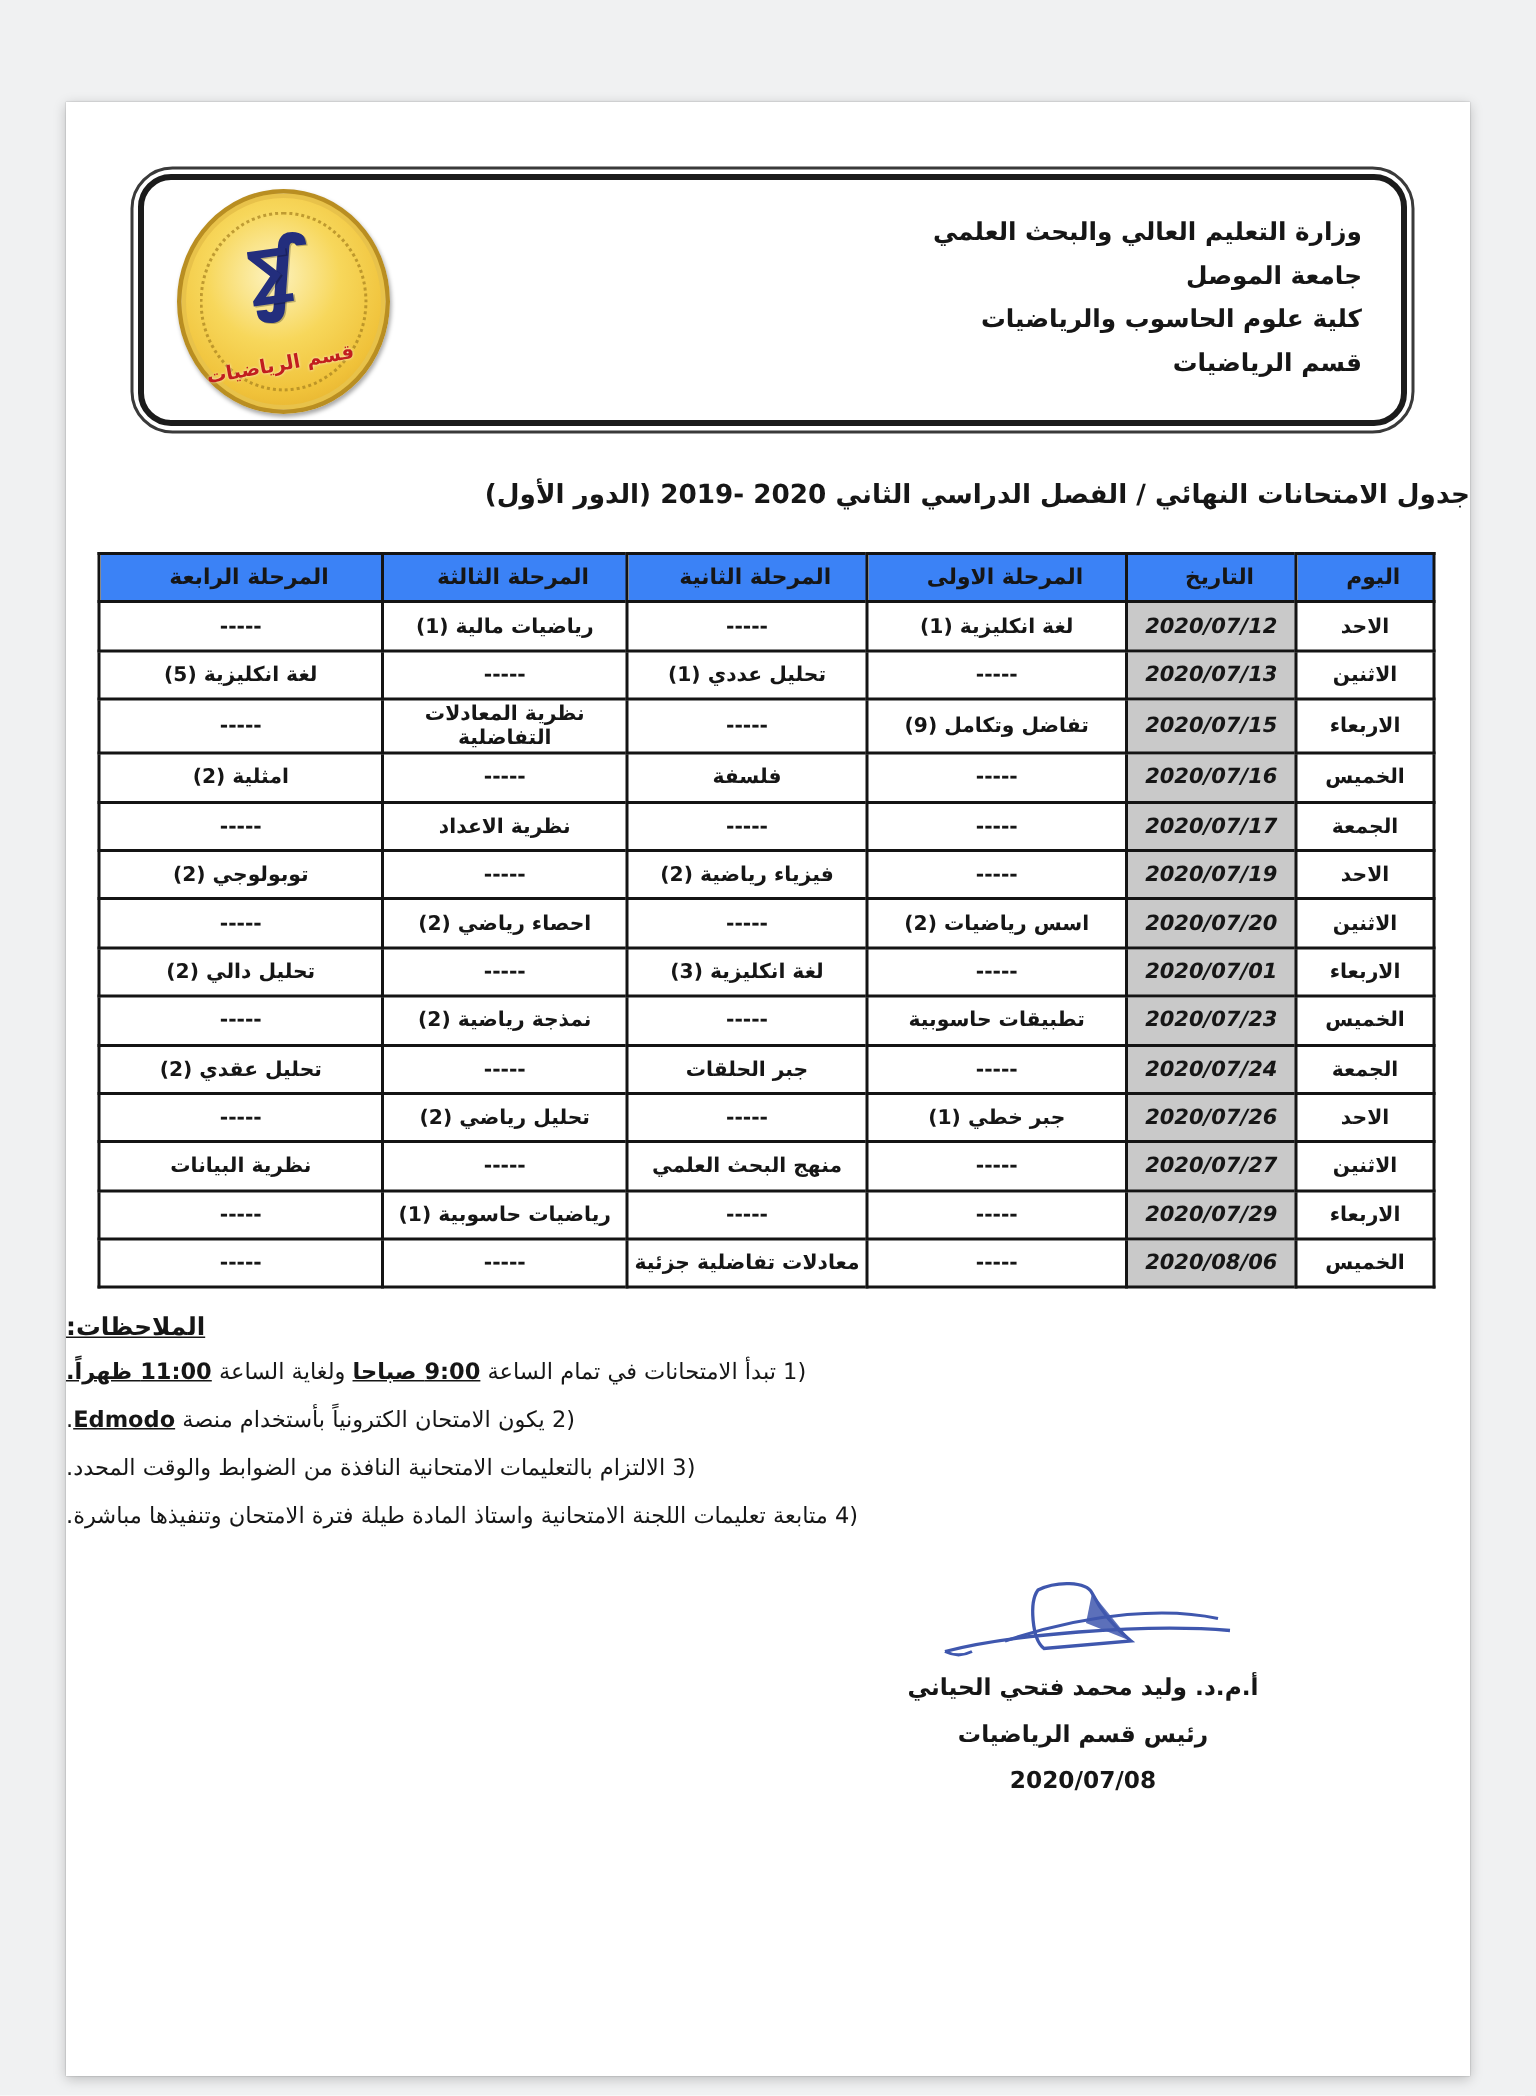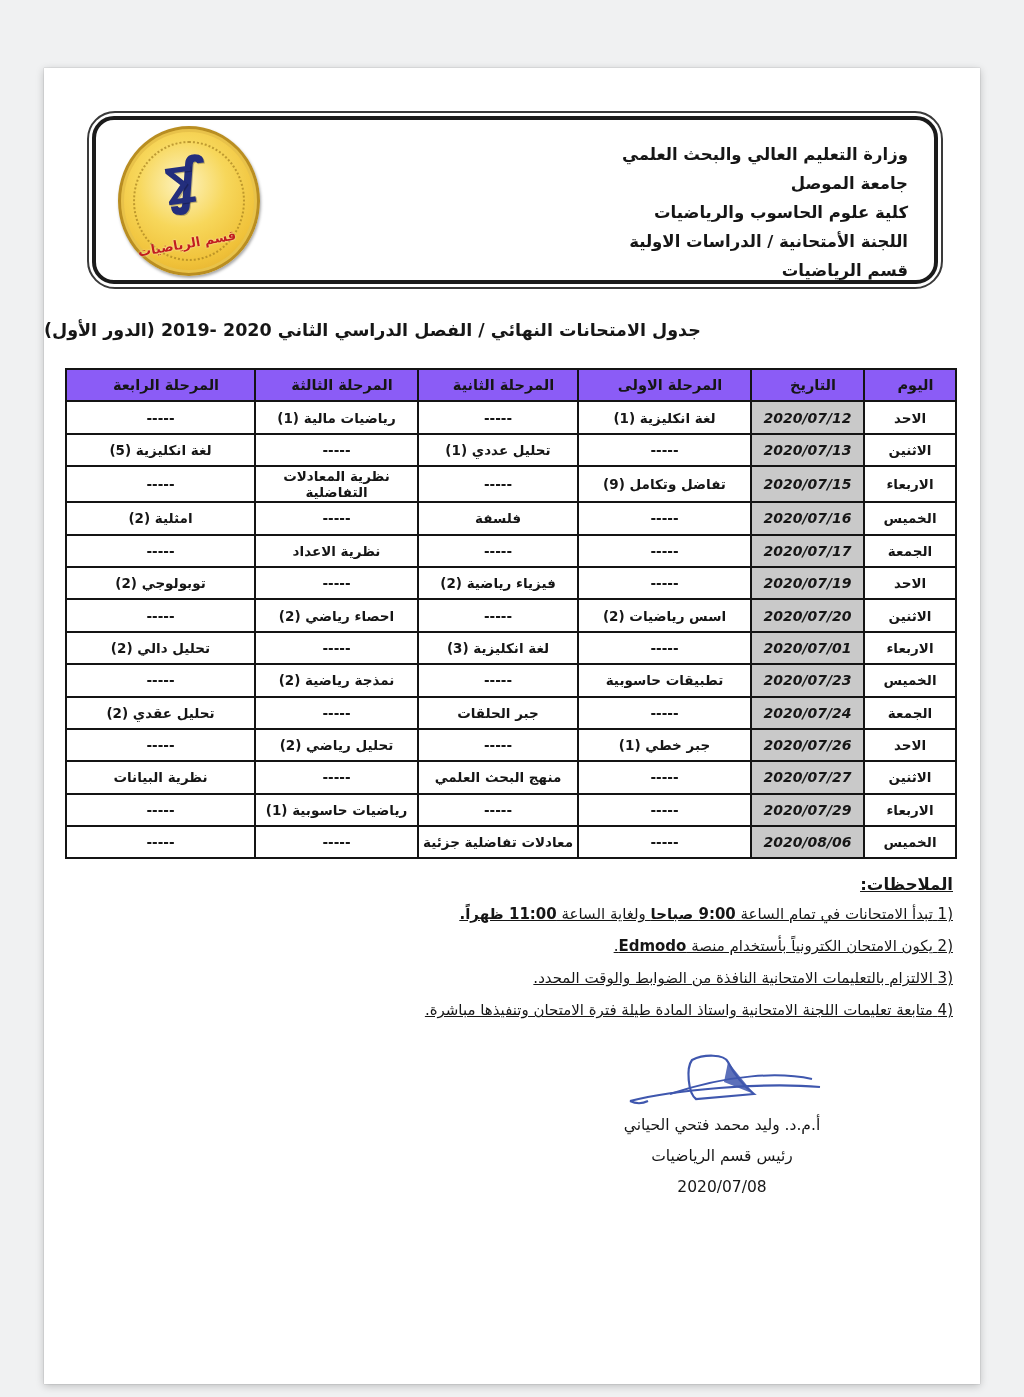--- a/index.html
+++ b/index.html
@@ -85,49 +85,48 @@
     text-align:center;
     color:#c21e1e;
     font-weight:bold;
     font-size:13px;
     transform:rotate(-10deg);
     text-shadow:0 0 2px rgba(255,255,255,.8);
   }
   
   .doc-title {
     margin-top:36px;
-    text-align:left;
+    text-align:right;
     font-weight:bold;
     font-size:17.5px;
   }
   .ltr { direction:ltr; unicode-bidi:isolate; }
   
   table.schedule {
     margin:28px 23px 0 23px;
     width:890px;
     border-collapse:collapse;
     table-layout:fixed;
   }
   table.schedule th, table.schedule td {
     border:2px solid #141414;
     text-align:center;
     vertical-align:middle;
     font-weight:bold;
     height:32.4px;
     padding:1px 3px;
     overflow:hidden;
   }
-  table.schedule th { font-size:14.5px; background:#8b5cf6;padding-left:14px; }
+  table.schedule th { font-size:14.5px; background:#3b82f6;padding-left:14px; }
   table.schedule td { font-size:13.5px; background:#ffffff; }
   table.schedule td.date-cell { background:#c9c9c9; font-size:14px;font-style:italic; }
   
   .notes {
     margin:16px 27px 0 0;
-    text-align:right;
-    text-decoration:underline;
+    text-align:left;
   }
   .notes-title {
     font-weight:bold;
     font-size:16.5px;
     text-decoration:underline;
     margin-bottom:4px;
   }
   .note-line {
     font-size:15px;
     line-height:32px;
@@ -136,20 +135,21 @@
   .note-line .seg-u {
     font-weight:bold;
     text-decoration:underline;
     margin-top:12px;
   }
   
   .signature {
     margin:20px 118px 0 auto;
     width:280px;
     text-align:center;
+    font-weight:bold;
   }
   .sig-scribble { display:block; margin:0 auto -2px auto; }
   .sig-line { font-size:15.5px; line-height:31px; }
 </style>
 </head>
 <body>
 
 <div class="page">
 
   <div class="header-box">
@@ -157,21 +157,20 @@
       <div class="seal-symbol">
         <span class="sigma">∑</span>
         <span>∫</span>
       </div>
       <div class="seal-caption">قسم الرياضيات</div>
     </div>
     <div class="letterhead-text">
       <div>وزارة التعليم العالي والبحث العلمي</div>
       <div>جامعة الموصل</div>
       <div>كلية علوم الحاسوب والرياضيات</div>
-      <div>اللجنة الأمتحانية / الدراسات الاولية</div>
       <div>قسم الرياضيات</div>
     </div>
   </div>
 
   <div class="doc-title">
     <span>جدول الامتحانات النهائي / الفصل الدراسي الثاني </span><span class="ltr">2019- 2020</span><span> (الدور الأول)</span>
   </div>
 
   <table class="schedule">
     <colgroup>

